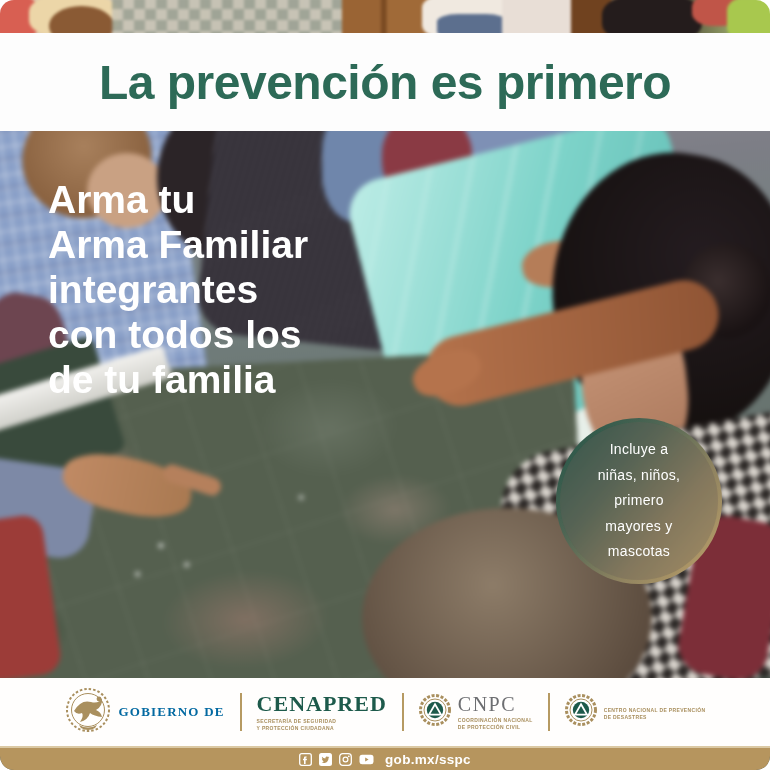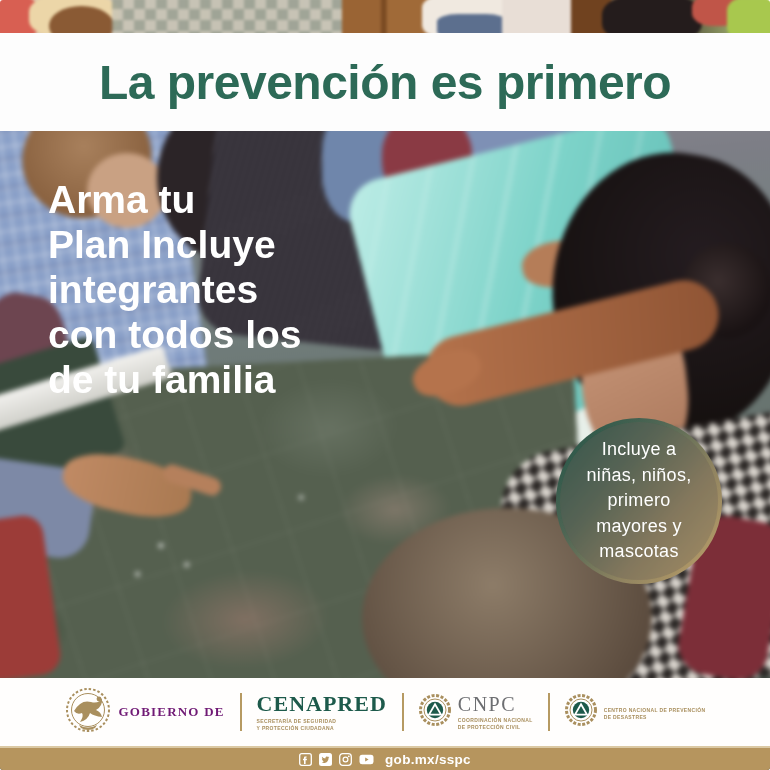--- a/index.html
+++ b/index.html
@@ -1,20 +1,20 @@
 <!DOCTYPE html>
 <html lang="es"><head>
 <meta charset="utf-8">
 <style>
   html,body{margin:0;padding:0;background:#ffffff;}
   *{box-sizing:border-box;}
   .poster{
     position:relative;width:770px;height:770px;margin:0 auto;
     font-family:"Liberation Sans",sans-serif;
-    border-radius:3px;overflow:hidden;background:#fff;padding-left:48px;
+    border-radius:14px;overflow:hidden;background:#fff;padding-left:48px;
   }
   
   .photo-top{position:absolute;left:0;top:0;width:770px;height:33px;overflow:hidden;}
   .photo-top .layer{position:absolute;inset:-6px;filter:blur(1.6px);
     background:linear-gradient(90deg,#d8b8a8 0%,#e2cdaa 8%,#cfc6b8 18%,#b9b6a8 30%,#c9c4b8 45%,#b8ab9d 55%,#e8e2da 62%,#d8d2c8 70%,#8a6a4a 78%,#3a2f2c 85%,#9aa86a 95%,#c2d860 100%);}
   .b{position:absolute;}
   
   .title-band{position:absolute;left:0;top:33px;width:770px;height:98px;background:#fdfdfd;
     display:flex;align-items:center;justify-content:center;}
   .title-band h1{margin:0;font-size:48px;font-weight:700;color:#2d6a57;letter-spacing:-.5px;}
@@ -25,27 +25,27 @@
   
   .headline{position:absolute;left:48px;top:46px;z-index:5;}
   .headline span{display:block;font-size:39px;line-height:45px;font-weight:700;color:#ffffff;}
   
   .badge{position:absolute;left:556px;top:287px;width:166px;height:166px;border-radius:50%;
     padding:4px;z-index:6;
     background:linear-gradient(130deg,#1d5245 0%,#4f6654 35%,#8f8360 65%,#c2a36b 100%);}
   .badge-inner{width:100%;height:100%;border-radius:50%;
     background:rgba(110,100,92,.28);backdrop-filter:blur(1px) brightness(.97);
     display:flex;flex-direction:column;align-items:center;justify-content:center;}
-  .badge-inner span{display:block;font-size:18px;line-height:25.5px;font-weight:500;
+  .badge-inner span{display:block;font-size:14px;line-height:25.5px;font-weight:500;
     color:#fff;letter-spacing:.3px;text-align:left;}
   
   .footer{position:absolute;left:0;top:678px;width:770px;height:68px;background:#fffefd;
     display:flex;align-items:center;justify-content:center;}
   .serif{font-family:"Liberation Serif",serif;}
-  .gob-text{display:flex;flex-direction:column;margin-left:8px;color:#701a75;}
+  .gob-text{display:flex;flex-direction:column;margin-left:8px;color:#0369a1;}
   .gob-top{font-size:13px;font-weight:700;letter-spacing:1.2px;}
   .gob-bottom{font-size:25px;font-weight:700;letter-spacing:2.5px;line-height:24px;}
   .vdiv{width:2px;height:38px;background:#b69a62;margin:0 15px;}
   .logo-col{display:flex;flex-direction:column;}
   .seg-label{font-size:22px;font-weight:700;color:#1d5a4b;letter-spacing:1px;line-height:22px;}
   .sub{font-size:5px;font-weight:700;color:#a98f5e;letter-spacing:.35px;line-height:6.5px;margin-top:3px;}
   .agency{display:flex;align-items:center;}
   .agency .logo-col{margin-left:7px;}
   .agency-label{font-size:20px;font-weight:400;color:#6d6e71;letter-spacing:1.5px;line-height:20px;}
   
@@ -110,21 +110,21 @@
       <div class="b" style="left:70px;top:335px;width:130px;height:55px;border-radius:45%;transform:rotate(12deg);background:linear-gradient(90deg,#c08a64,#a97951);"></div>
       <div class="b" style="left:170px;top:348px;width:60px;height:18px;border-radius:10px;transform:rotate(18deg);background:#b5805c;"></div>
       <div class="b" style="left:520px;top:310px;width:300px;height:260px;border-radius:60px 20px 0 0;transform:rotate(-10deg);background:repeating-conic-gradient(from 45deg,#d9d4cd 0% 25%,#2b2725 25% 50%) 0 0/16px 16px;"></div>
       <div class="b" style="left:-20px;top:395px;width:80px;height:160px;border-radius:20px;transform:rotate(-8deg);background:#9c3c38;"></div>
       <div class="b" style="left:695px;top:395px;width:90px;height:160px;border-radius:30px;transform:rotate(10deg);background:#7c2e38;"></div>
       <div class="b" style="left:370px;top:385px;width:290px;height:220px;border-radius:50%;background:radial-gradient(circle at 45% 35%,#8d7c68,#5f4f41 70%,#4a3c31);"></div>
     </div>
 
     <div class="headline">
       <span>Arma tu</span>
-      <span>Plan Incluye</span>
+      <span>Arma Familiar</span>
       <span>integrantes</span>
       <span>con todos los</span>
       <span>de tu familia</span>
     </div>
 
     <div class="badge">
       <div class="badge-inner">
         <span>Incluye a</span>
         <span>niñas, niños,</span>
         <span>primero</span>

